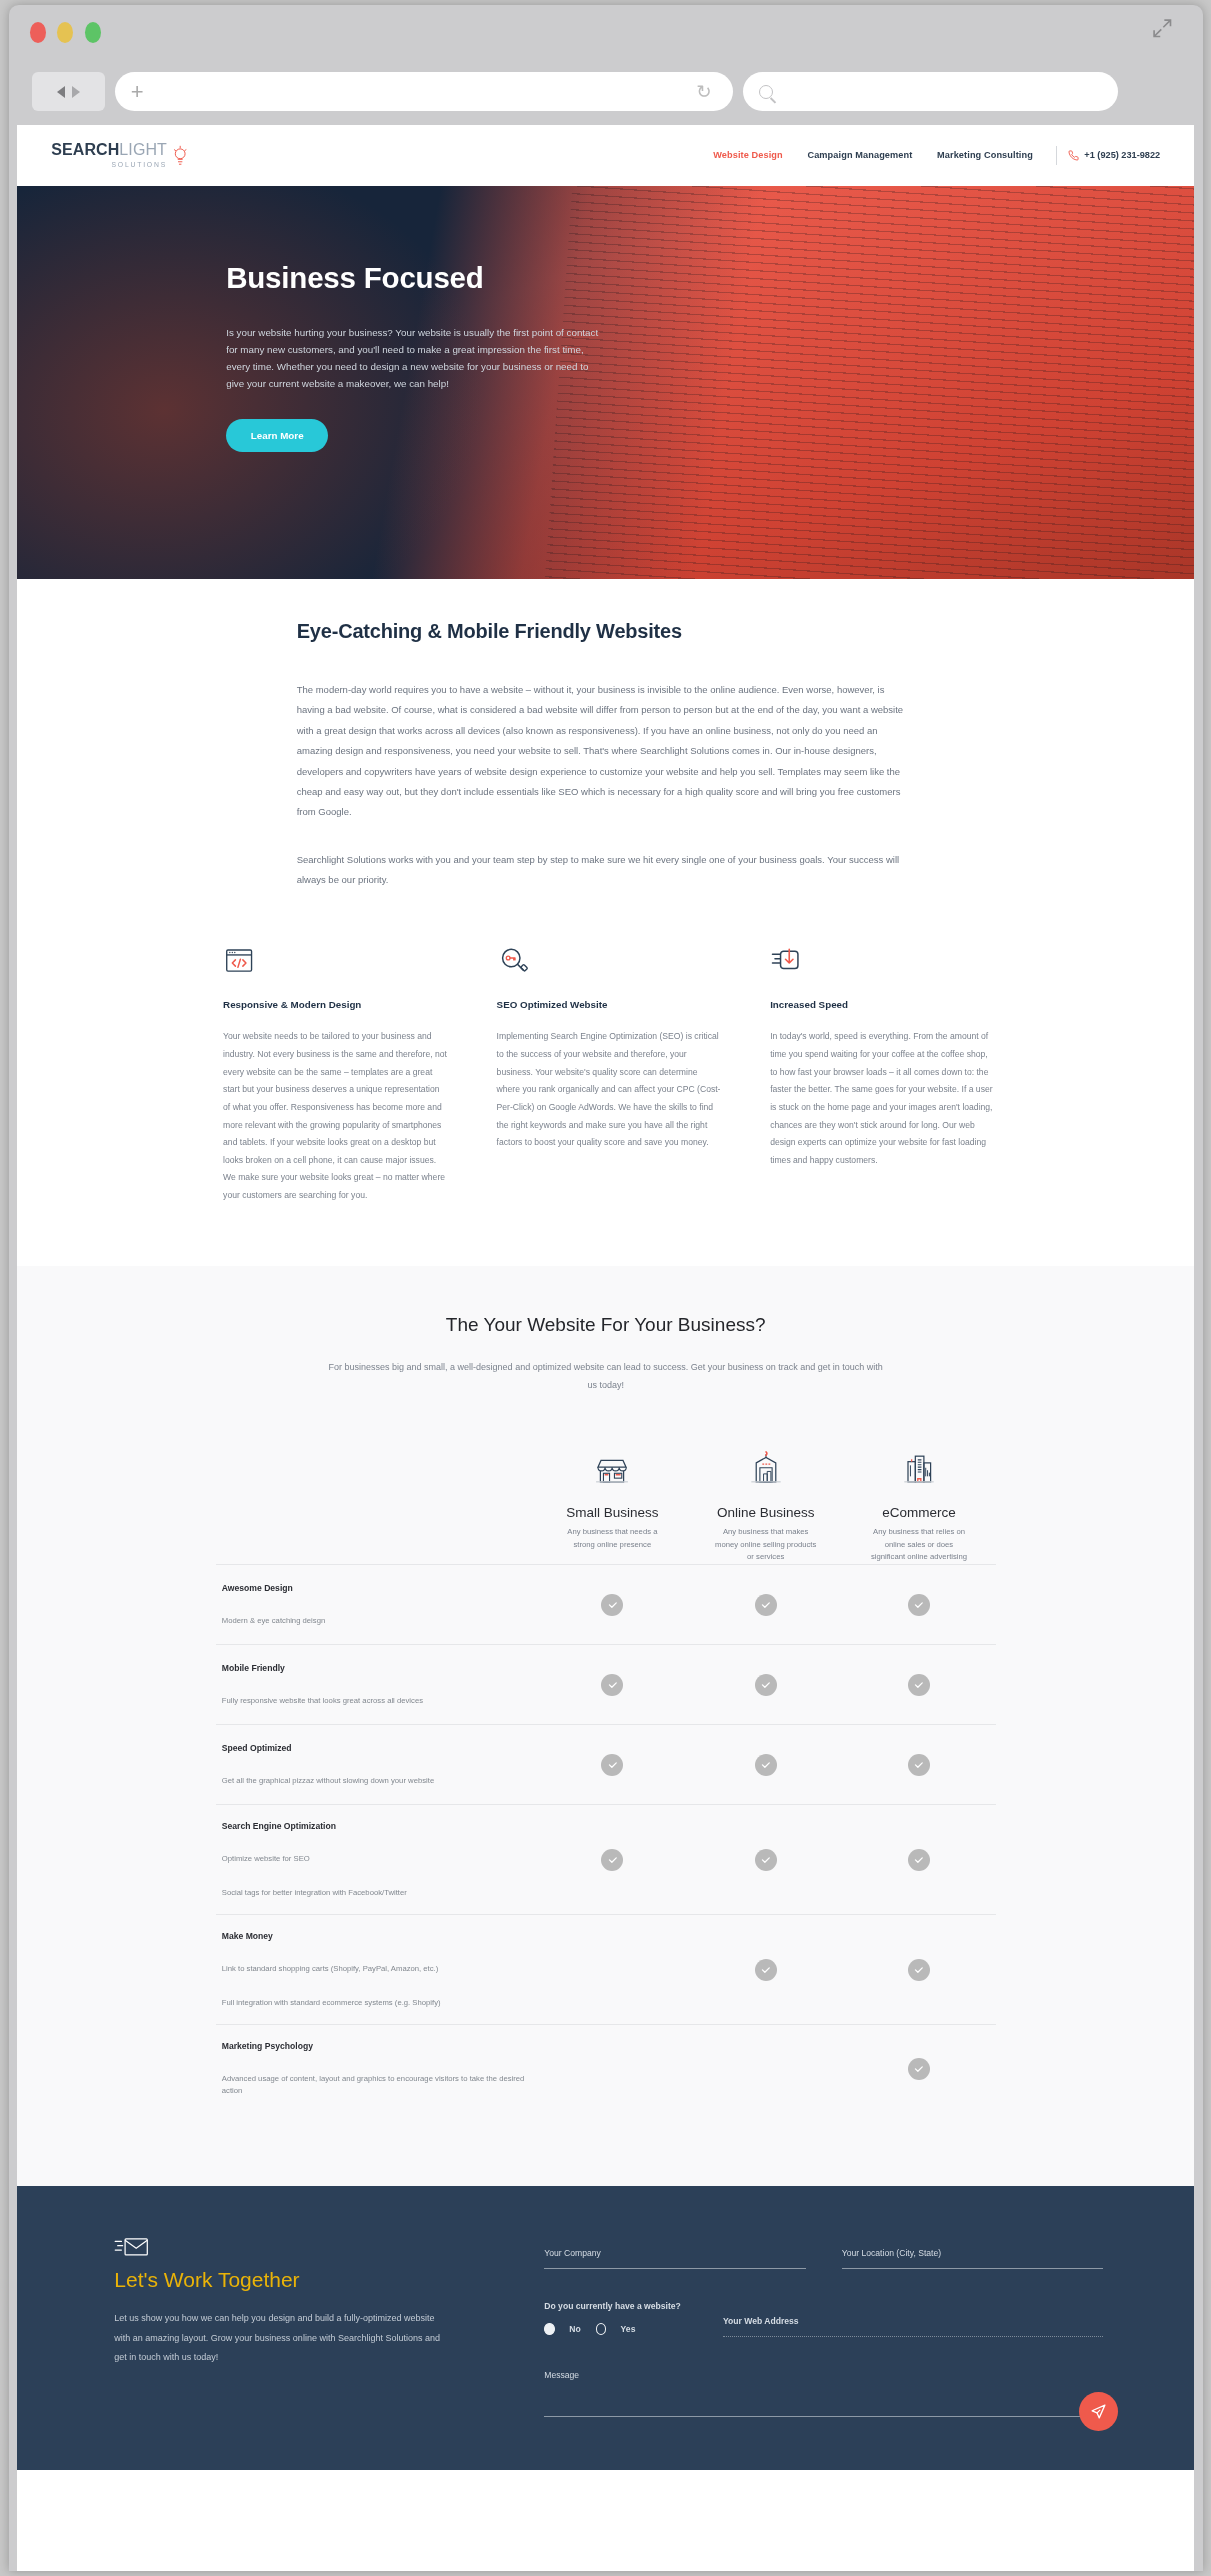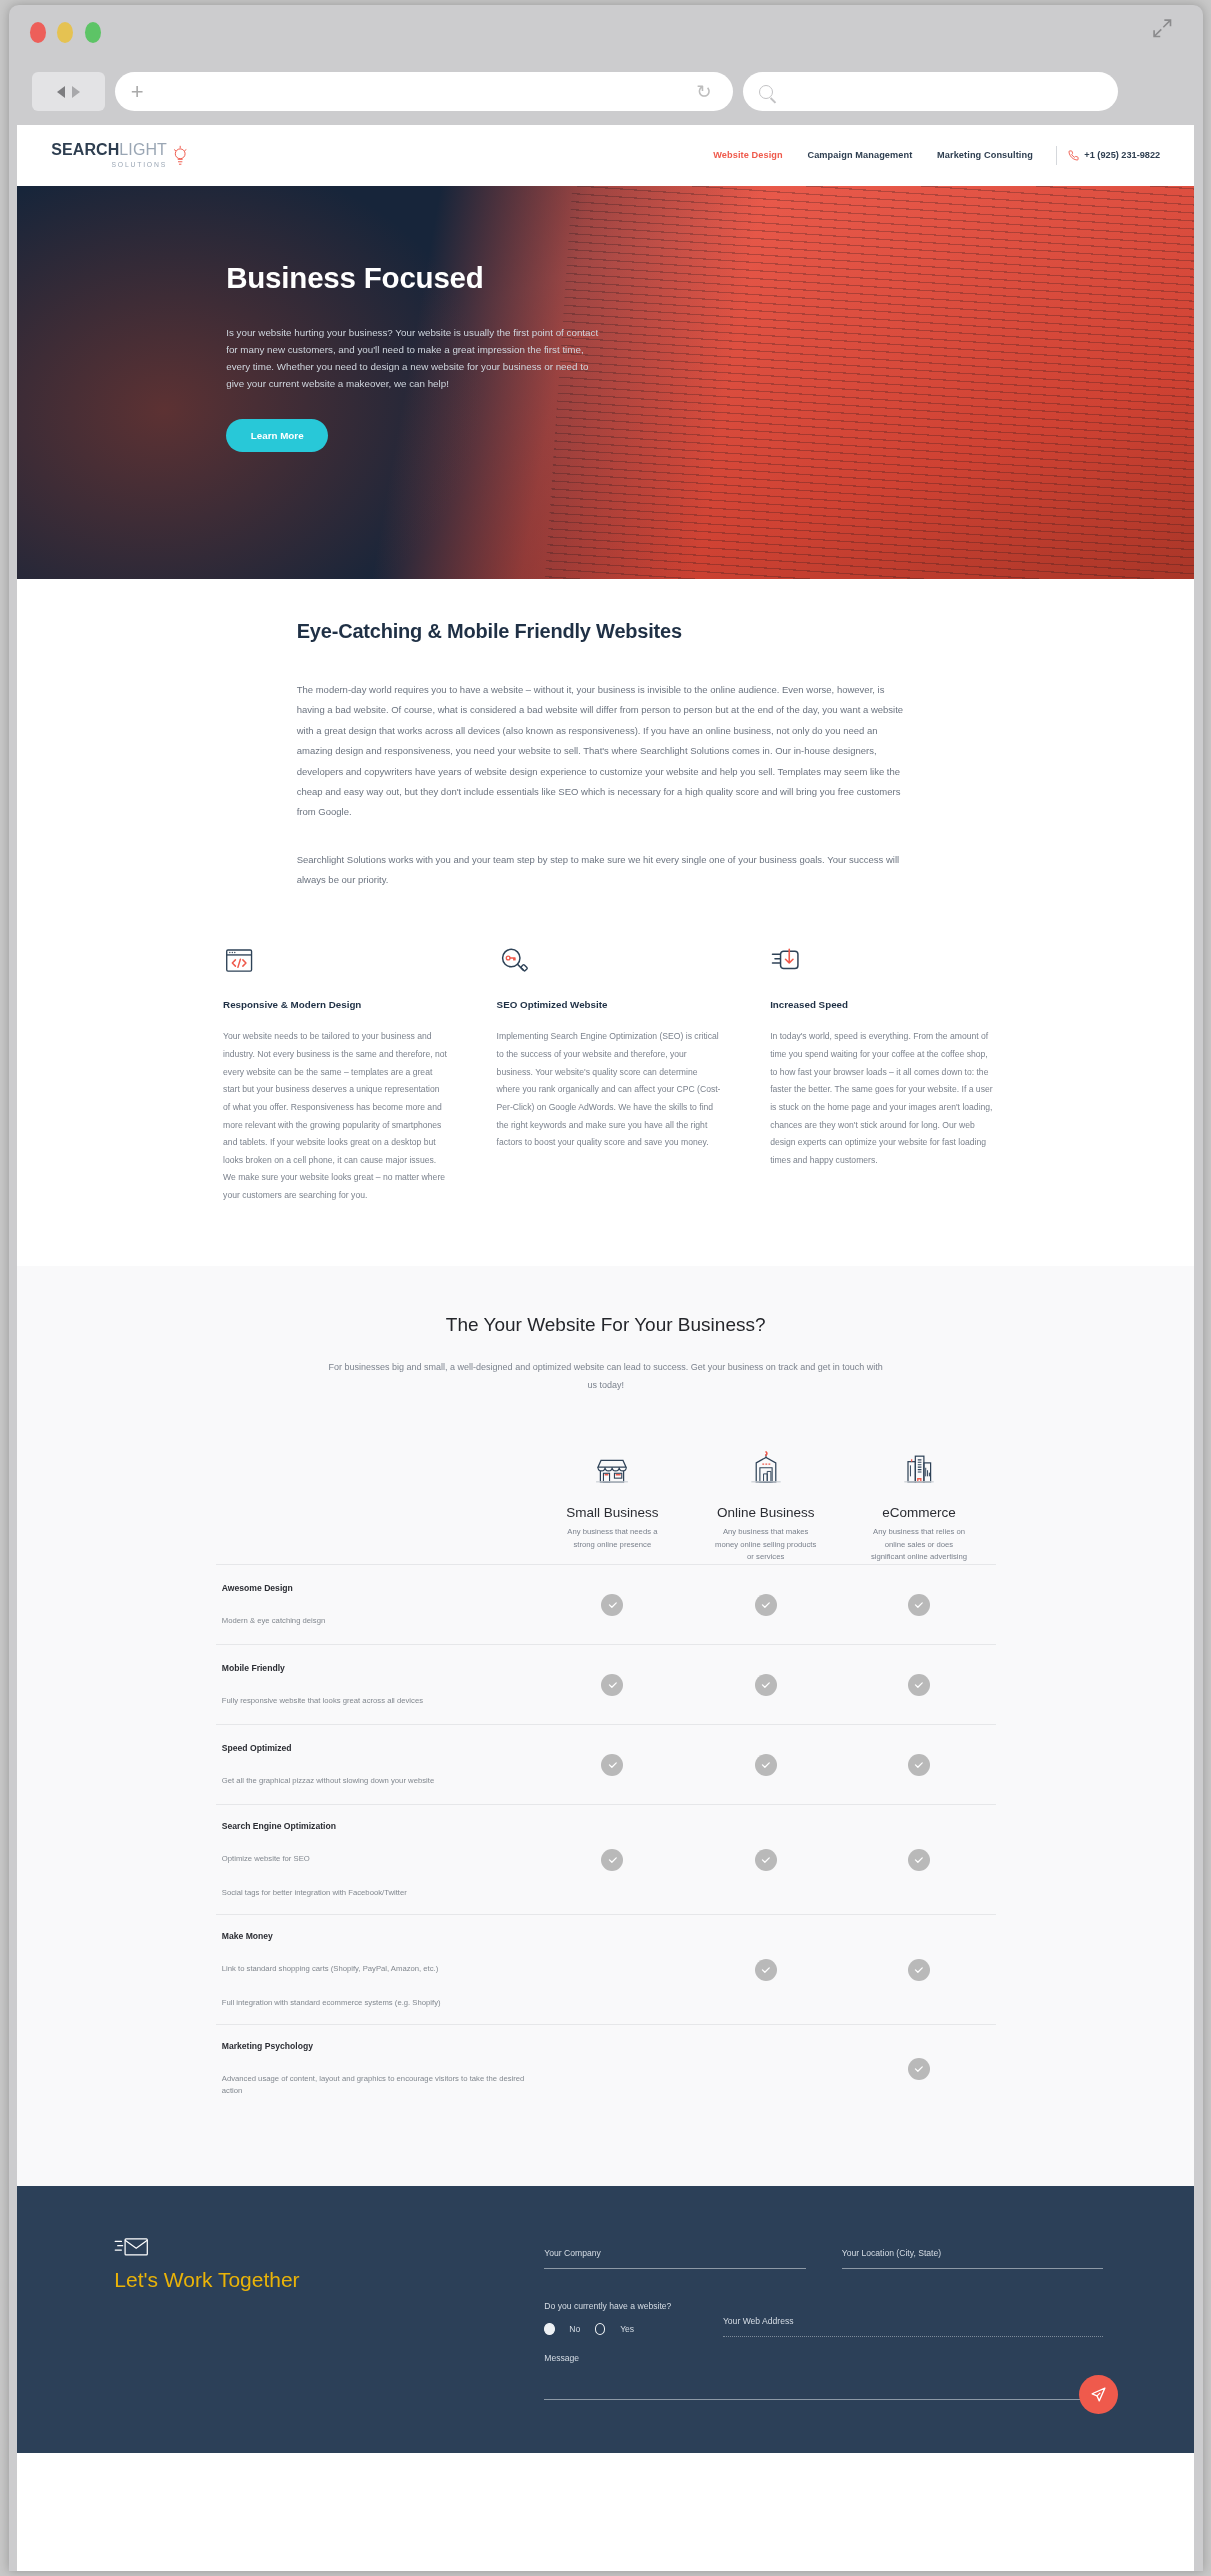--- a/index.html
+++ b/index.html
@@ -153,21 +153,21 @@
 
   .form { flex: 1; padding-top: 28px; }
   .form-row { display: flex; gap: 36px; margin-bottom: 31px; }
   .field { flex: 1; position: relative; }
   .field .flabel { color: #d5dce4; font-size: 8.6px; }
   .field .req { color: #ef5a4c; font-size: 7.4px; vertical-align: super; margin-left: 1.8px; }
   .field .line { height: 1.2px; background: #8d99a6; margin-top: 9.8px; }
   .field .line.dotted { background: none; border-top: 1.2px dotted #7e8b99; height: 0; }
   .field-icon { position: absolute; right: 3.7px; top: -1.2px; width: 9.8px; height: 13.5px; opacity: .55; }
 
-  .radio-row { display: flex; gap: 24.6px; align-items: flex-start; margin-bottom: 16px; }
+  .radio-row { display: flex; gap: 24.6px; align-items: flex-start; margin-bottom: 33px; font-weight: bold; }
   .radio-block { flex: 0 0 154px; }
   .radio-block .qlabel { color: #d5dce4; font-size: 8.6px; line-height: 1.5; }
   .radios { display: flex; align-items: center; gap: 6.1px; margin-top: 9.8px; }
   .radio { width: 10.4px; height: 11.7px; border-radius: 50%; border: 1.8px solid #eef1f4; }
   .radio.sel { background: #eef1f4; }
   .radios span { color: #d5dce4; font-size: 8.6px; margin-right: 8.6px; }
   .web-field { flex: 1; padding-top: 16px; }
 
   .msg-field { position: relative; }
   .msg-field .flabel { color: #d5dce4; font-size: 8.6px; }
@@ -527,20 +527,21 @@
       <div class="footer-inner">
         <div class="footer-left">
           <div class="mail-icon">
             <svg viewBox="0 0 60 42" fill="none" stroke="#fff" stroke-width="2">
               <rect x="18" y="8" width="36" height="26" rx="1.5"></rect>
               <path d="M18 10l18 13 18-13"></path>
               <path d="M2 12h10M6 19h8M2 26h10" stroke-linecap="round"></path>
             </svg>
           </div>
           <h2>Let's Work Together</h2>
+          <p>Let us show you how we can help you design and build a fully-optimized website with an amazing layout. Grow your business online with Searchlight Solutions and get in touch with us today!</p>
         </div>
 
         <div class="form">
 
           <div class="form-row">
             <div class="field">
               <div class="flabel">Your Company</div>
               <div class="line"></div>
             </div>
             <div class="field">

